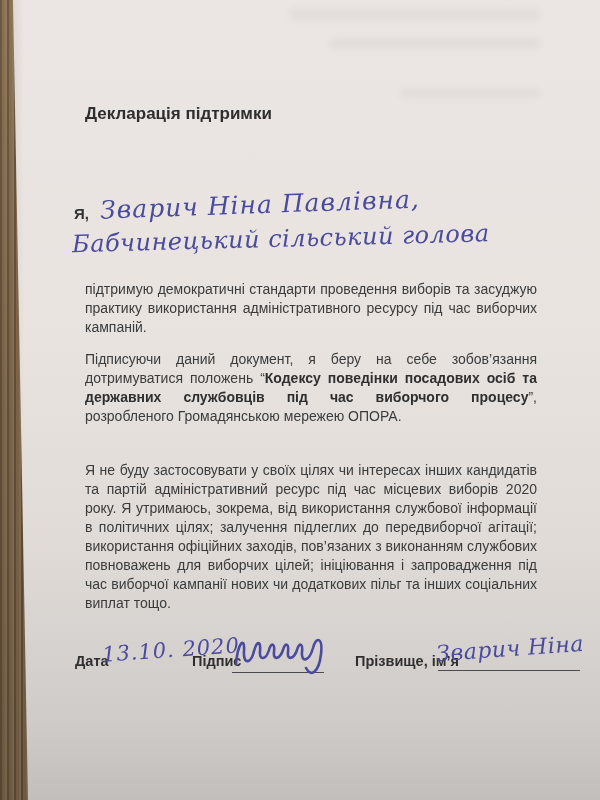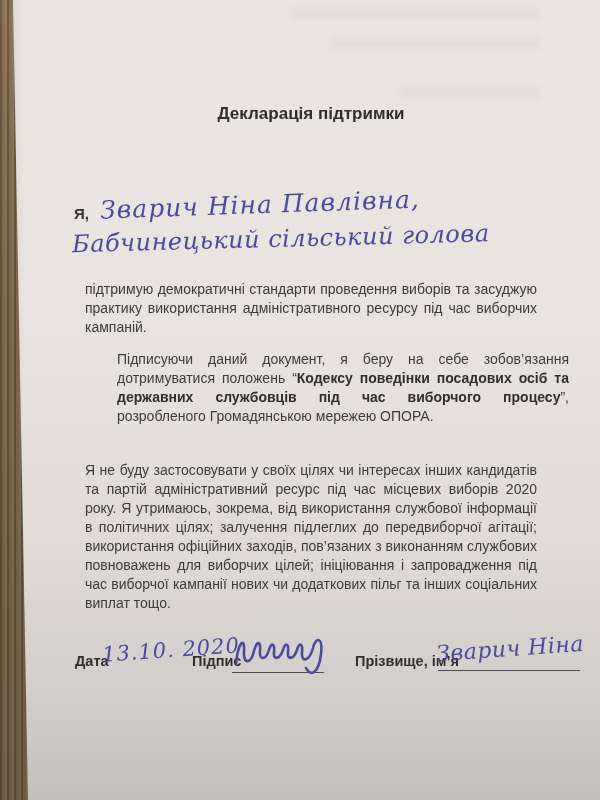--- a/index.html
+++ b/index.html
@@ -19,21 +19,21 @@
   .paper{
     position:absolute;inset:0;
     clip-path:polygon(13px 0, 600px 0, 600px 800px, 28px 800px);
     background:
       linear-gradient(90deg, rgba(80,60,40,0.30) 0px, rgba(80,60,40,0.10) 10px, rgba(0,0,0,0) 24px),
       linear-gradient(180deg,#ebe6e3 0%, #e8e3df 42%, #e0dbd7 68%, #cfcbc8 90%, #c2bebb 100%);
   }
   .ghost{position:absolute;background:#9a948e;opacity:0.10;filter:blur(3px);border-radius:3px;}
   .title{
     position:absolute;left:85px;top:100px;width:452px;
-    text-align:center;font-weight:bold;font-size:17px;line-height:27px;color:#2e2e2e;
+    font-weight:bold;font-size:17px;line-height:27px;color:#2e2e2e;
   }
   .salutation{
     position:absolute;left:74px;top:205px;
     font-size:15px;color:#333;font-weight:bold;
   }
   .hand{
     font-family:"DejaVu Serif", serif;font-style:italic;color:#4a4a9e;
   }
   .hand-name{
     position:absolute;left:100px;top:188px;width:440px;
@@ -44,21 +44,21 @@
     position:absolute;left:72px;top:224px;width:470px;
     font-size:24px;letter-spacing:0.5px;transform:rotate(-1.5deg);
     white-space:nowrap;
   }
   .para{
     position:absolute;left:85px;width:452px;
     font-size:14px;line-height:19px;color:#3b3b3b;
     text-align:justify;
   }
   .p1{top:266px;}
-  .p2{top:336px;margin-left:32px;}
+  .p2{top:336px;}
   .p3{top:421px;margin-top:40px;}
   .p4{top:583px;}
   .bold{font-weight:bold;color:#2f2f2f;}
   .link{font-weight:bold;text-decoration:underline;color:#3b3b3b;}
   .footer{position:absolute;left:0;top:630px;width:600px;height:70px;padding-left:18px;}
   .flabel{
     position:absolute;font-size:14.5px;font-weight:bold;color:#2f2f2f;top:23px;
   }
   .flabel.date{left:75px;}
   .flabel.sig{left:192px;}

